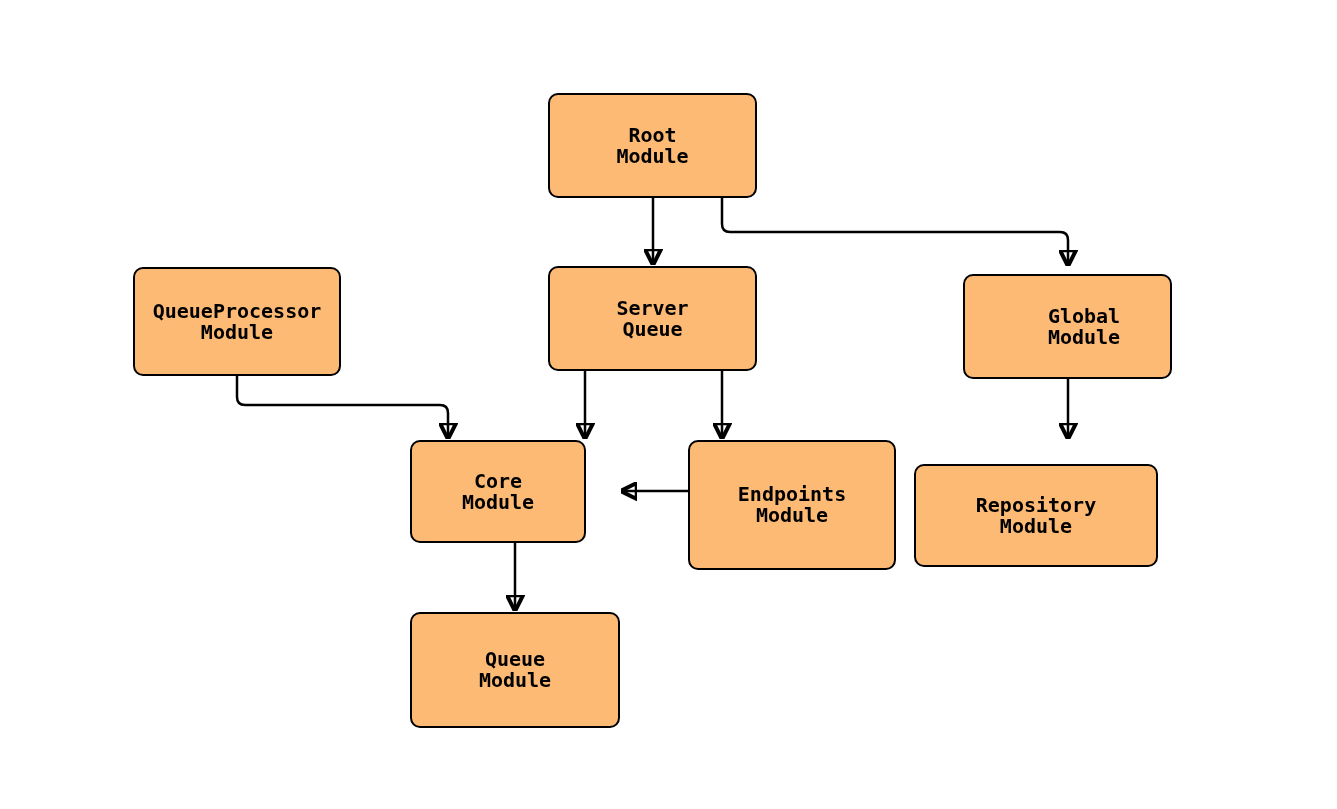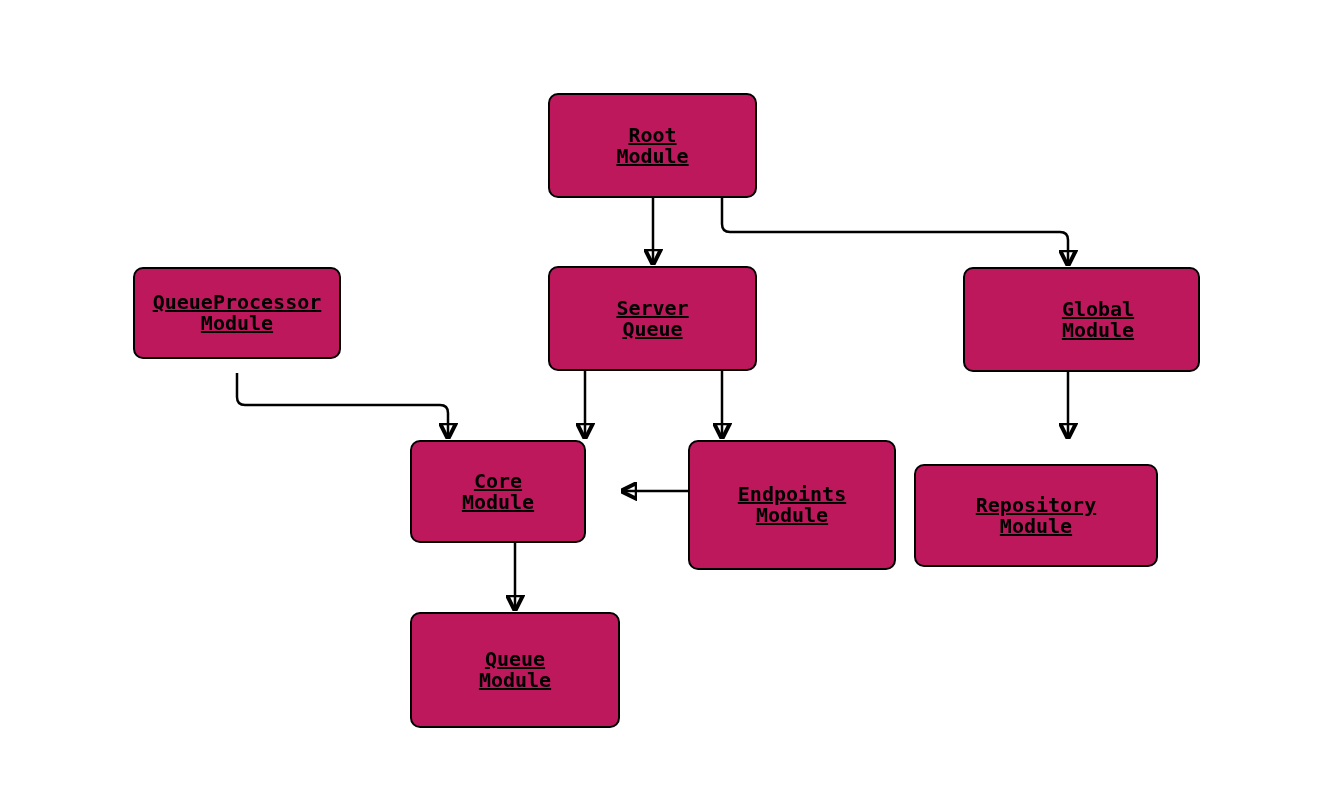--- a/index.html
+++ b/index.html
@@ -23,39 +23,38 @@
     height: 809px;
   }
   #edge-layer path {
     fill: none;
     stroke: #000000;
     stroke-width: 2.5;
   }
   .node {
     position: absolute;
     box-sizing: border-box;
-    background: #be185d;
+    background: #fdba74;
     border: 2.5px solid #000000;
     border-radius: 10px;
     display: flex;
     align-items: center;
     justify-content: center;
     text-align: center;
     color: #000000;
     font-size: 20px;
     font-weight: bold;
     line-height: 21px;
     white-space: pre-line;
-    text-decoration: underline;
   }
   
   #node-root           { left: 548px;  top: 93px;  width: 209px; height: 105px; }
-  #node-queueprocessor { left: 133px;  top: 267px; width: 208px; height: 92px; }
+  #node-queueprocessor { left: 133px;  top: 267px; width: 208px; height: 109px; }
   #node-server         { left: 548px;  top: 266px; width: 209px; height: 105px; }
-  #node-global         { left: 963px;  top: 267px; width: 237px; height: 105px; padding-left: 33px; }
+  #node-global         { left: 963px;  top: 274px; width: 209px; height: 105px; padding-left: 33px; }
   #node-core           { left: 410px;  top: 440px; width: 176px; height: 103px; }
   #node-endpoints      { left: 688px;  top: 440px; width: 208px; height: 130px; }
   #node-repository     { left: 914px;  top: 440px; width: 244px; height: 103px; margin-top: 24px; }
   #node-queue          { left: 410px;  top: 612px; width: 210px; height: 116px; }
 </style>
 </head>
 <body>
 
 <div id="canvas">
 

